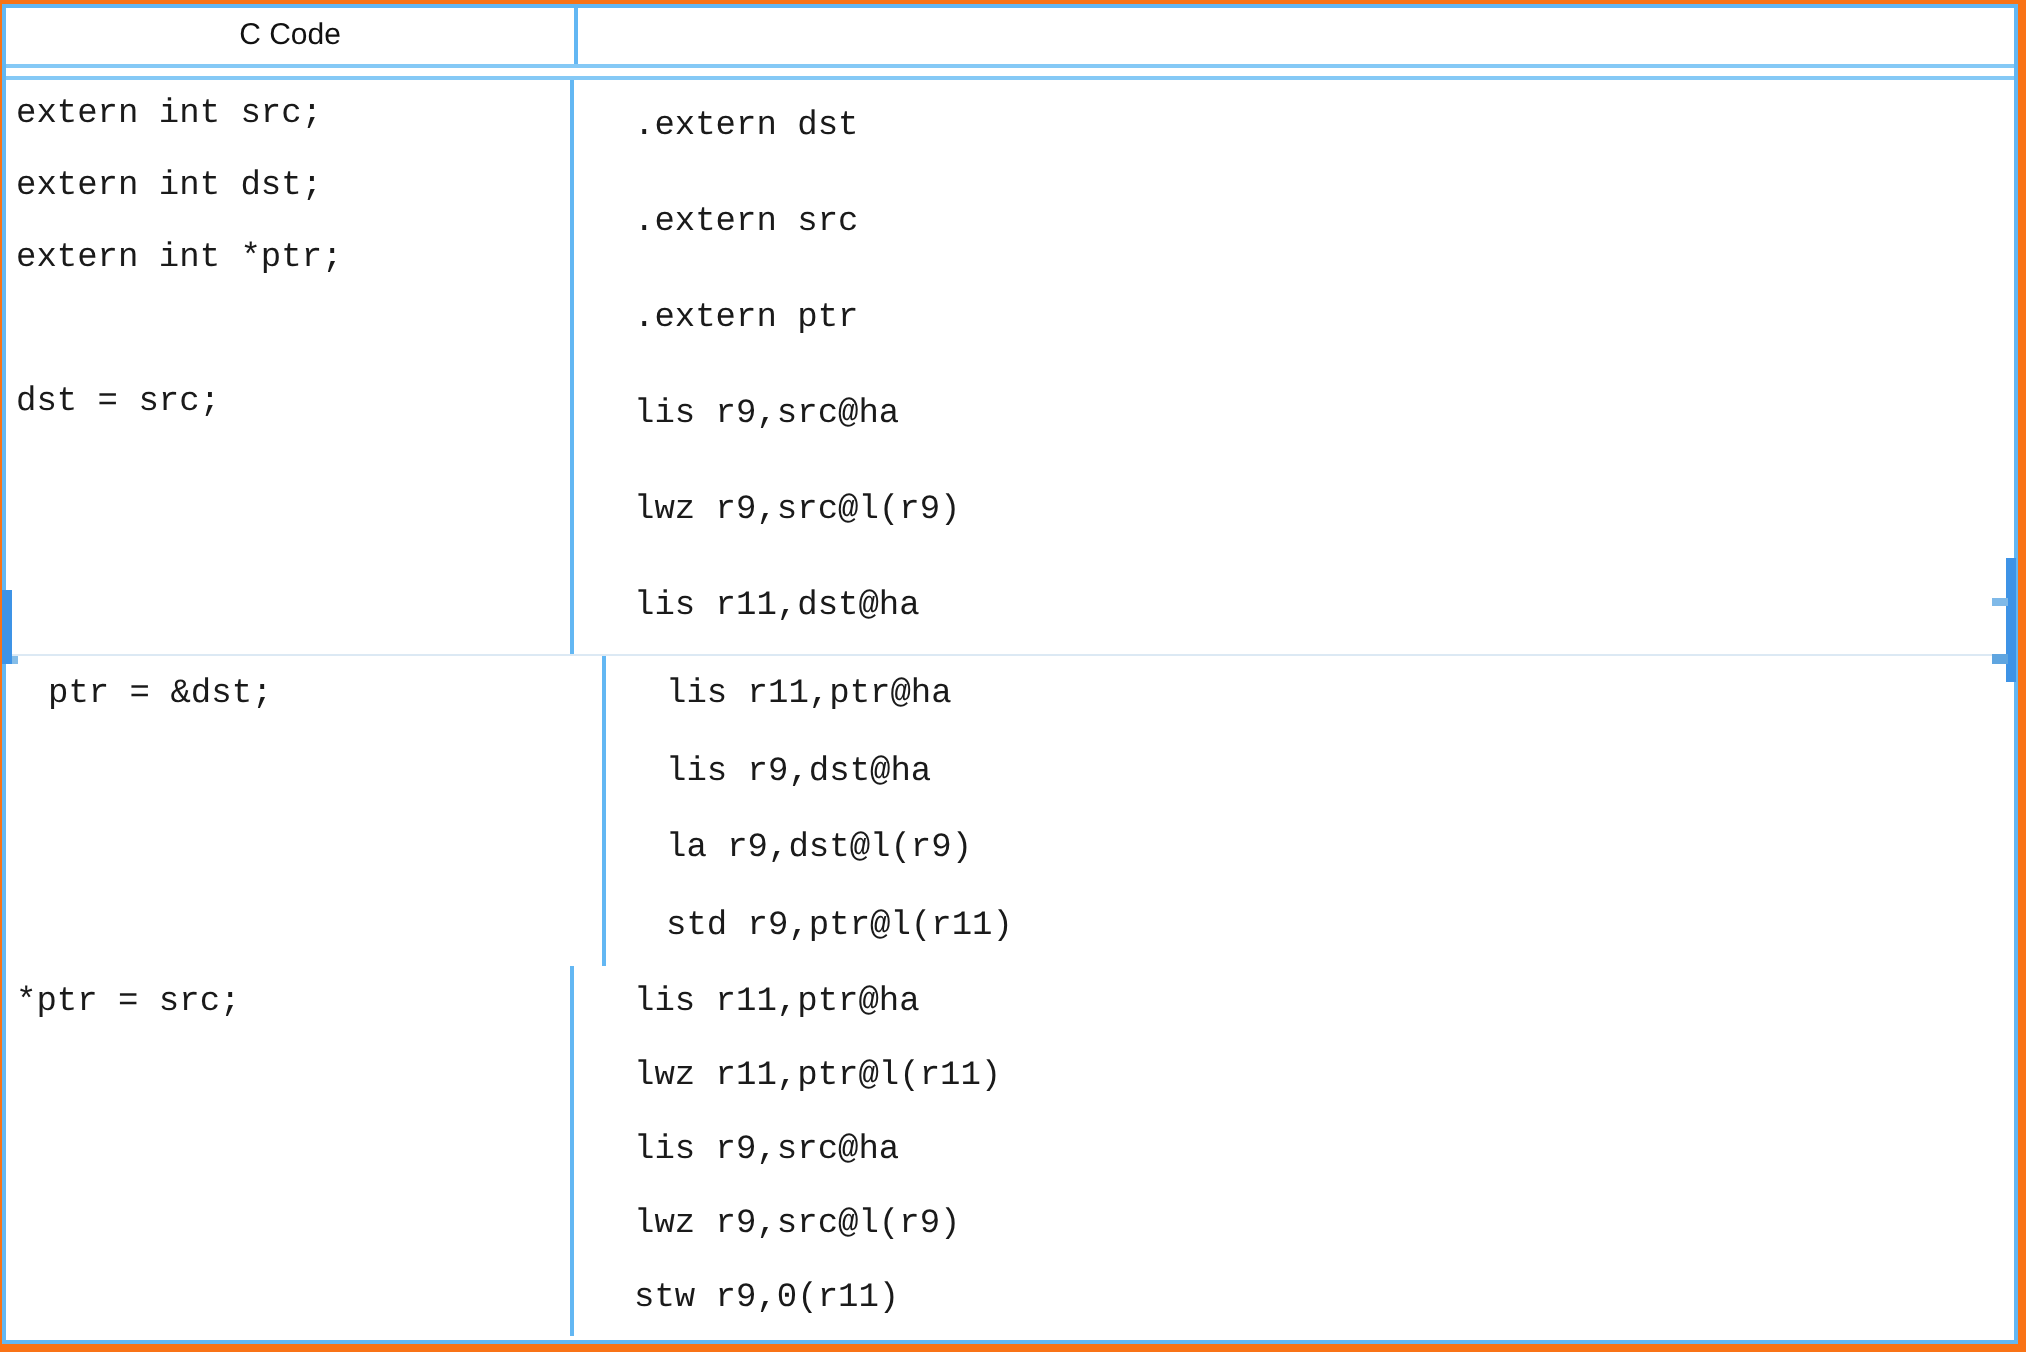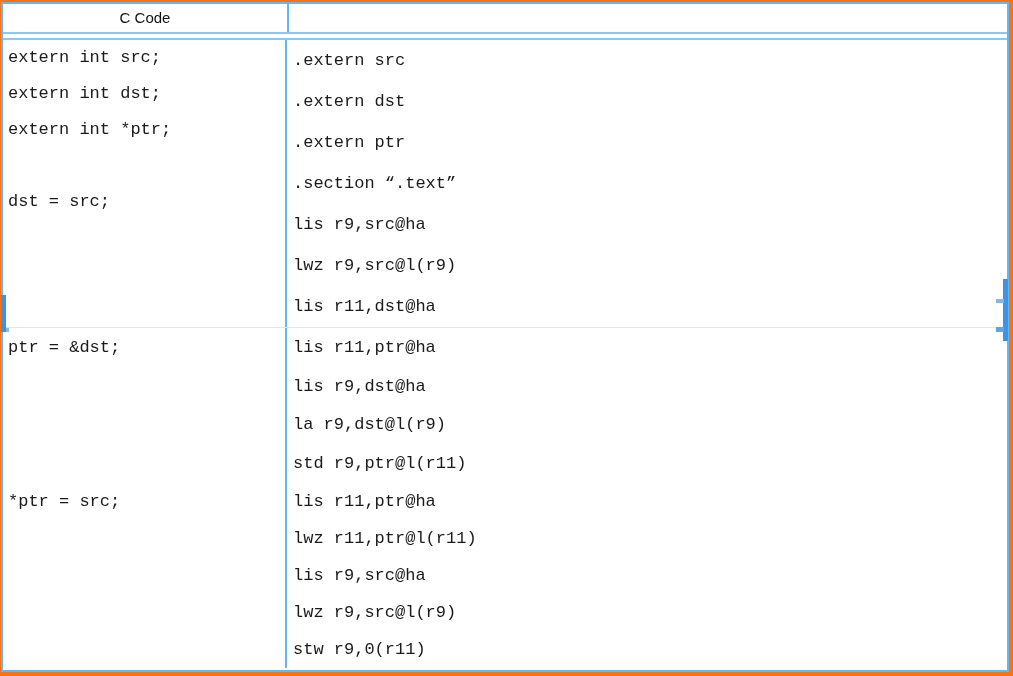--- a/index.html
+++ b/index.html
@@ -53,20 +53,21 @@
     border-bottom: 2px solid var(--rule-blue, #85c9f6);
     background: #ffffff;
   }
   
   .tbody {
     height: 628px;
   }
   .trow {
     display: flex;
     box-sizing: border-box;
+    gap: 24px;
   }
   .trow-1 {
     border-top: 1px solid var(--divider-blue, #dce9f4);
   }
   .cell {
     display: flex;
     flex-direction: column;
     box-sizing: border-box;
     overflow: hidden;
   }
@@ -119,30 +120,29 @@
             <div class="code-line">extern int src;</div>
             <div class="code-line">extern int dst;</div>
             <div class="code-line">extern int *ptr;</div>
             <div class="code-line"></div>
             <div class="code-line">dst = src;</div>
             <div class="code-line"></div>
             <div class="code-line"></div>
             <div class="code-line"></div>
           </div>
           <div class="cell cell-asm">
+            <div class="code-line">.extern dst</div>
             <div class="code-line">.extern src</div>
-            <div class="code-line">.extern dst</div>
             <div class="code-line">.extern ptr</div>
-            <div class="code-line">.section “.text”</div>
             <div class="code-line">lis r9,src@ha</div>
             <div class="code-line">lwz r9,src@l(r9)</div>
             <div class="code-line">lis r11,dst@ha</div>
           </div>
         </div>
-        <div class="trow trow-1" style="height: 156px;">
+        <div class="trow trow-1" style="height: 156px; padding-left: 16px;">
           <div class="cell cell-c">
             <div class="code-line">ptr = &amp;dst;</div>
             <div class="code-line"></div>
             <div class="code-line"></div>
             <div class="code-line"></div>
           </div>
           <div class="cell cell-asm">
             <div class="code-line">lis r11,ptr@ha</div>
             <div class="code-line">lis r9,dst@ha</div>
             <div class="code-line">la r9,dst@l(r9)</div>

